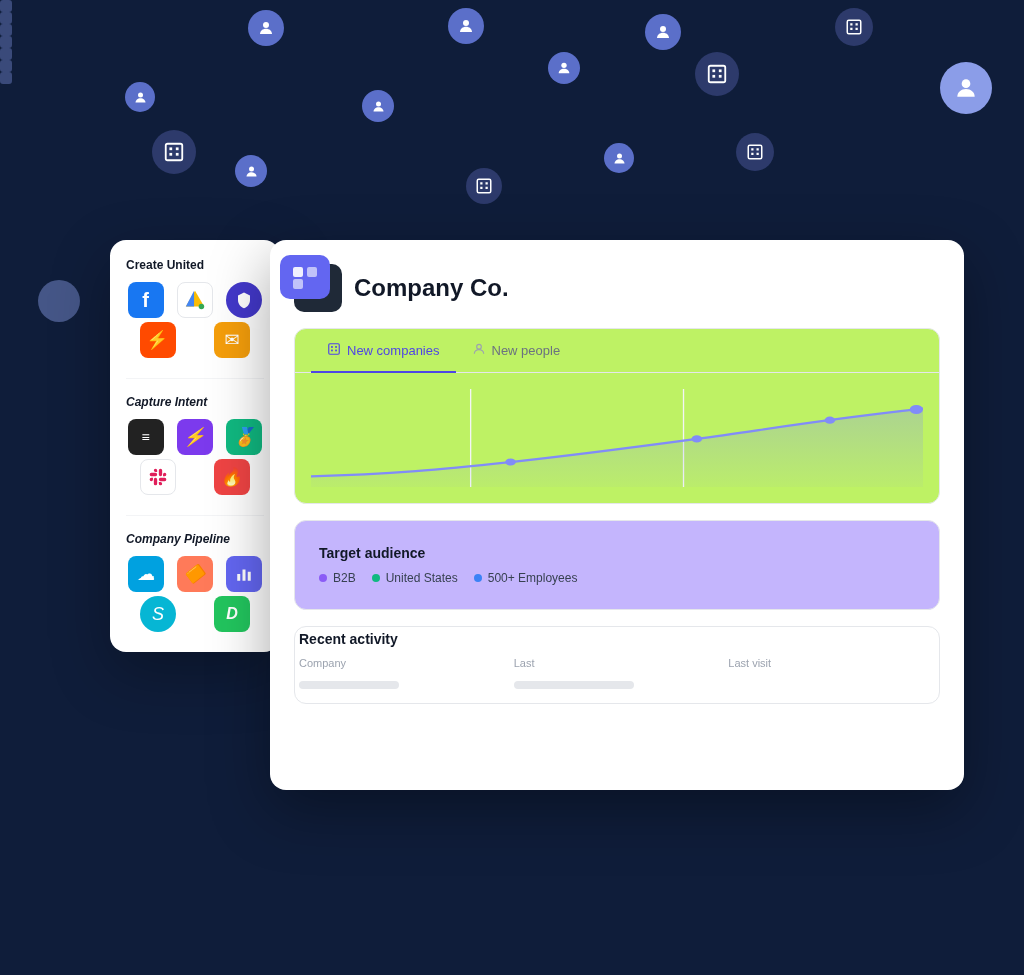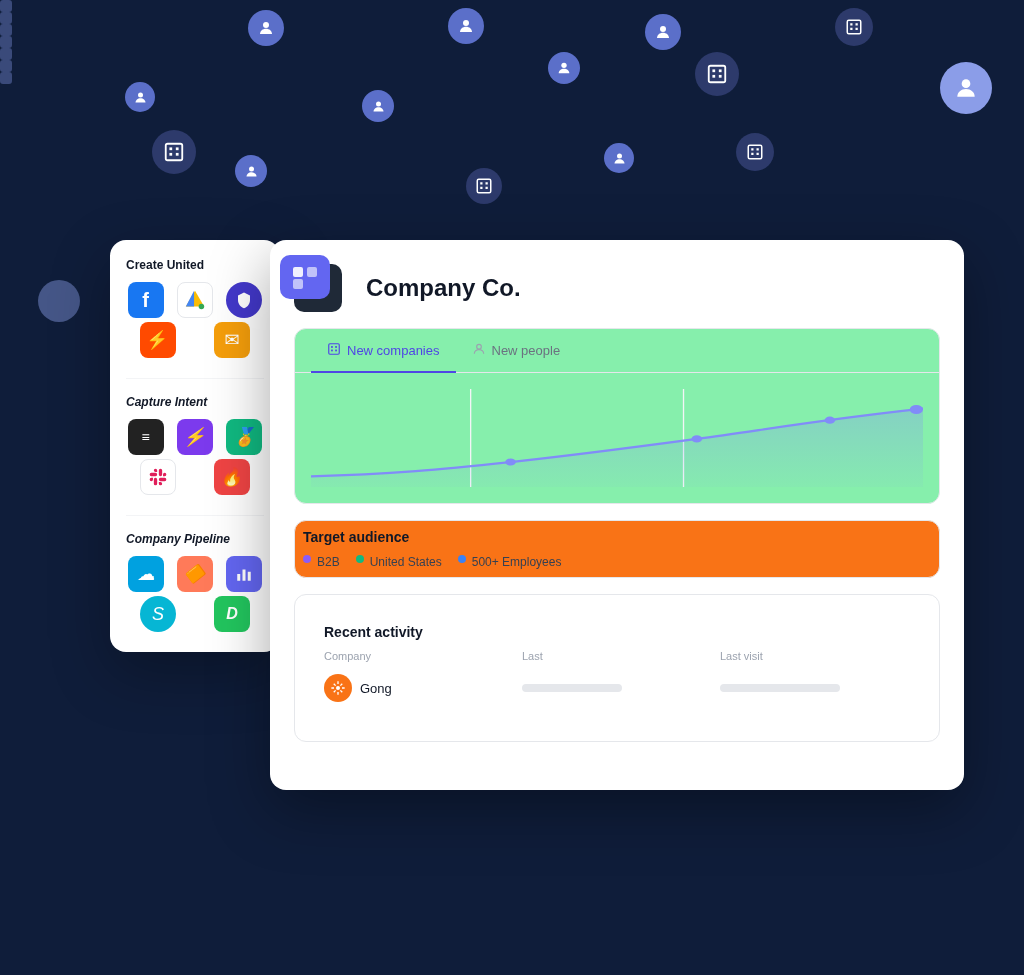--- a/index.html
+++ b/index.html
@@ -100,21 +100,21 @@
       flex-direction: column;
       gap: 16px;
       max-height: 550px;
       overflow: hidden;
     }
 
     
     .company-header {
       display: flex;
       align-items: center;
-      gap: 24px;
+      gap: 12px;
     }
 
     .company-logo {
       width: 48px;
       height: 48px;
       background: #1f2937;
       border-radius: 10px;
       display: flex;
       align-items: center;
       justify-content: center;
@@ -124,21 +124,21 @@
     }
 
     .company-name {
       font-size: 24px;
       font-weight: 700;
       color: #111827;
     }
 
     
     .tabs-section {
-      background: #86efac;
+      background: #bef264;
       border: 1px solid #e5e7eb;
       border-radius: 12px;
       overflow: hidden;
     }
 
     .tabs-nav {
       display: flex;
       border-bottom: 1px solid #e5e7eb;
       padding: 0 16px;
     }
@@ -168,59 +168,59 @@
       height: 130px;
     }
 
     .chart-svg {
       width: 100%;
       height: 100%;
     }
 
     
     .target-section {
-      background: #f97316;
+      background: #c4b5fd;
       border: 1px solid #e5e7eb;
       border-radius: 12px;
-      padding: 8px;
+      padding: 24px;
     }
 
     .section-title {
       font-size: 14px;
       font-weight: 600;
       color: #111827;
       margin-bottom: 10px;
     }
 
     .audience-tags {
       display: flex;
       gap: 16px;
       flex-wrap: wrap;
     }
 
     .audience-tag {
       display: flex;
-      align-items: flex-start;
+      align-items: center;
       gap: 6px;
       font-size: 12px;
       color: #374151;
     }
 
     .tag-dot {
       width: 8px;
       height: 8px;
       border-radius: 50%;
     }
 
     
     .activity-section {
       background: white;
       border: 1px solid #e5e7eb;
       border-radius: 12px;
-      padding: 29px;
+      padding: 4px;
     }
 
     .activity-table-header {
       display: grid;
       grid-template-columns: 1fr 1fr 1fr;
       gap: 8px;
       font-size: 11px;
       color: #9ca3af;
       margin-bottom: 12px;
     }
@@ -584,29 +584,20 @@
 
     <div class="activity-section">
       <div class="section-title">Recent activity</div>
       <div class="activity-table-header">
         <span>Company</span>
         <span>Last</span>
         <span>Last visit</span>
       </div>
 
       <div class="activity-row">
-        <div class="company-cell">
-          <div class="company-icon" style="background:#f97316">
-            <svg width="16" height="16" viewBox="0 0 24 24" fill="white">
-                <circle cx="12" cy="12" r="3"></circle>
-                <path d="M12 2v4M12 18v4M2 12h4M18 12h4M5.6 5.6l2.8 2.8M15.6 15.6l2.8 2.8M5.6 18.4l2.8-2.8M15.6 8.4l2.8-2.8" stroke="white" stroke-width="2"></path>
-              </svg>
-          </div>
-          <span>Gong</span>
-        </div>
         <div>
           <div class="skeleton-bar skeleton-md"></div>
         </div>
         <div>
           <div class="skeleton-bar skeleton-lg"></div>
         </div>
       </div>
 
     </div>
 

